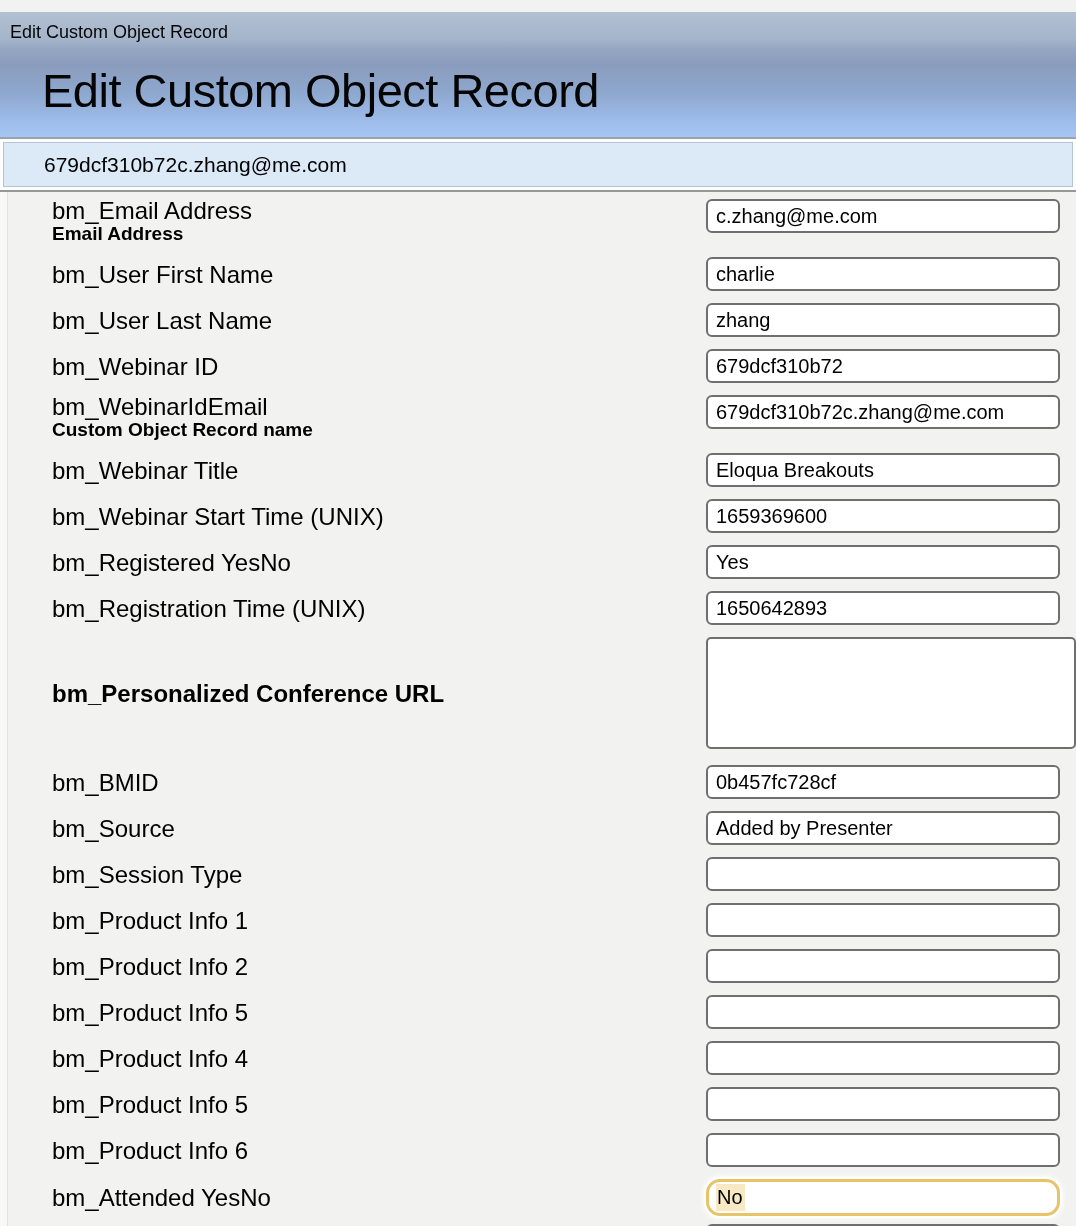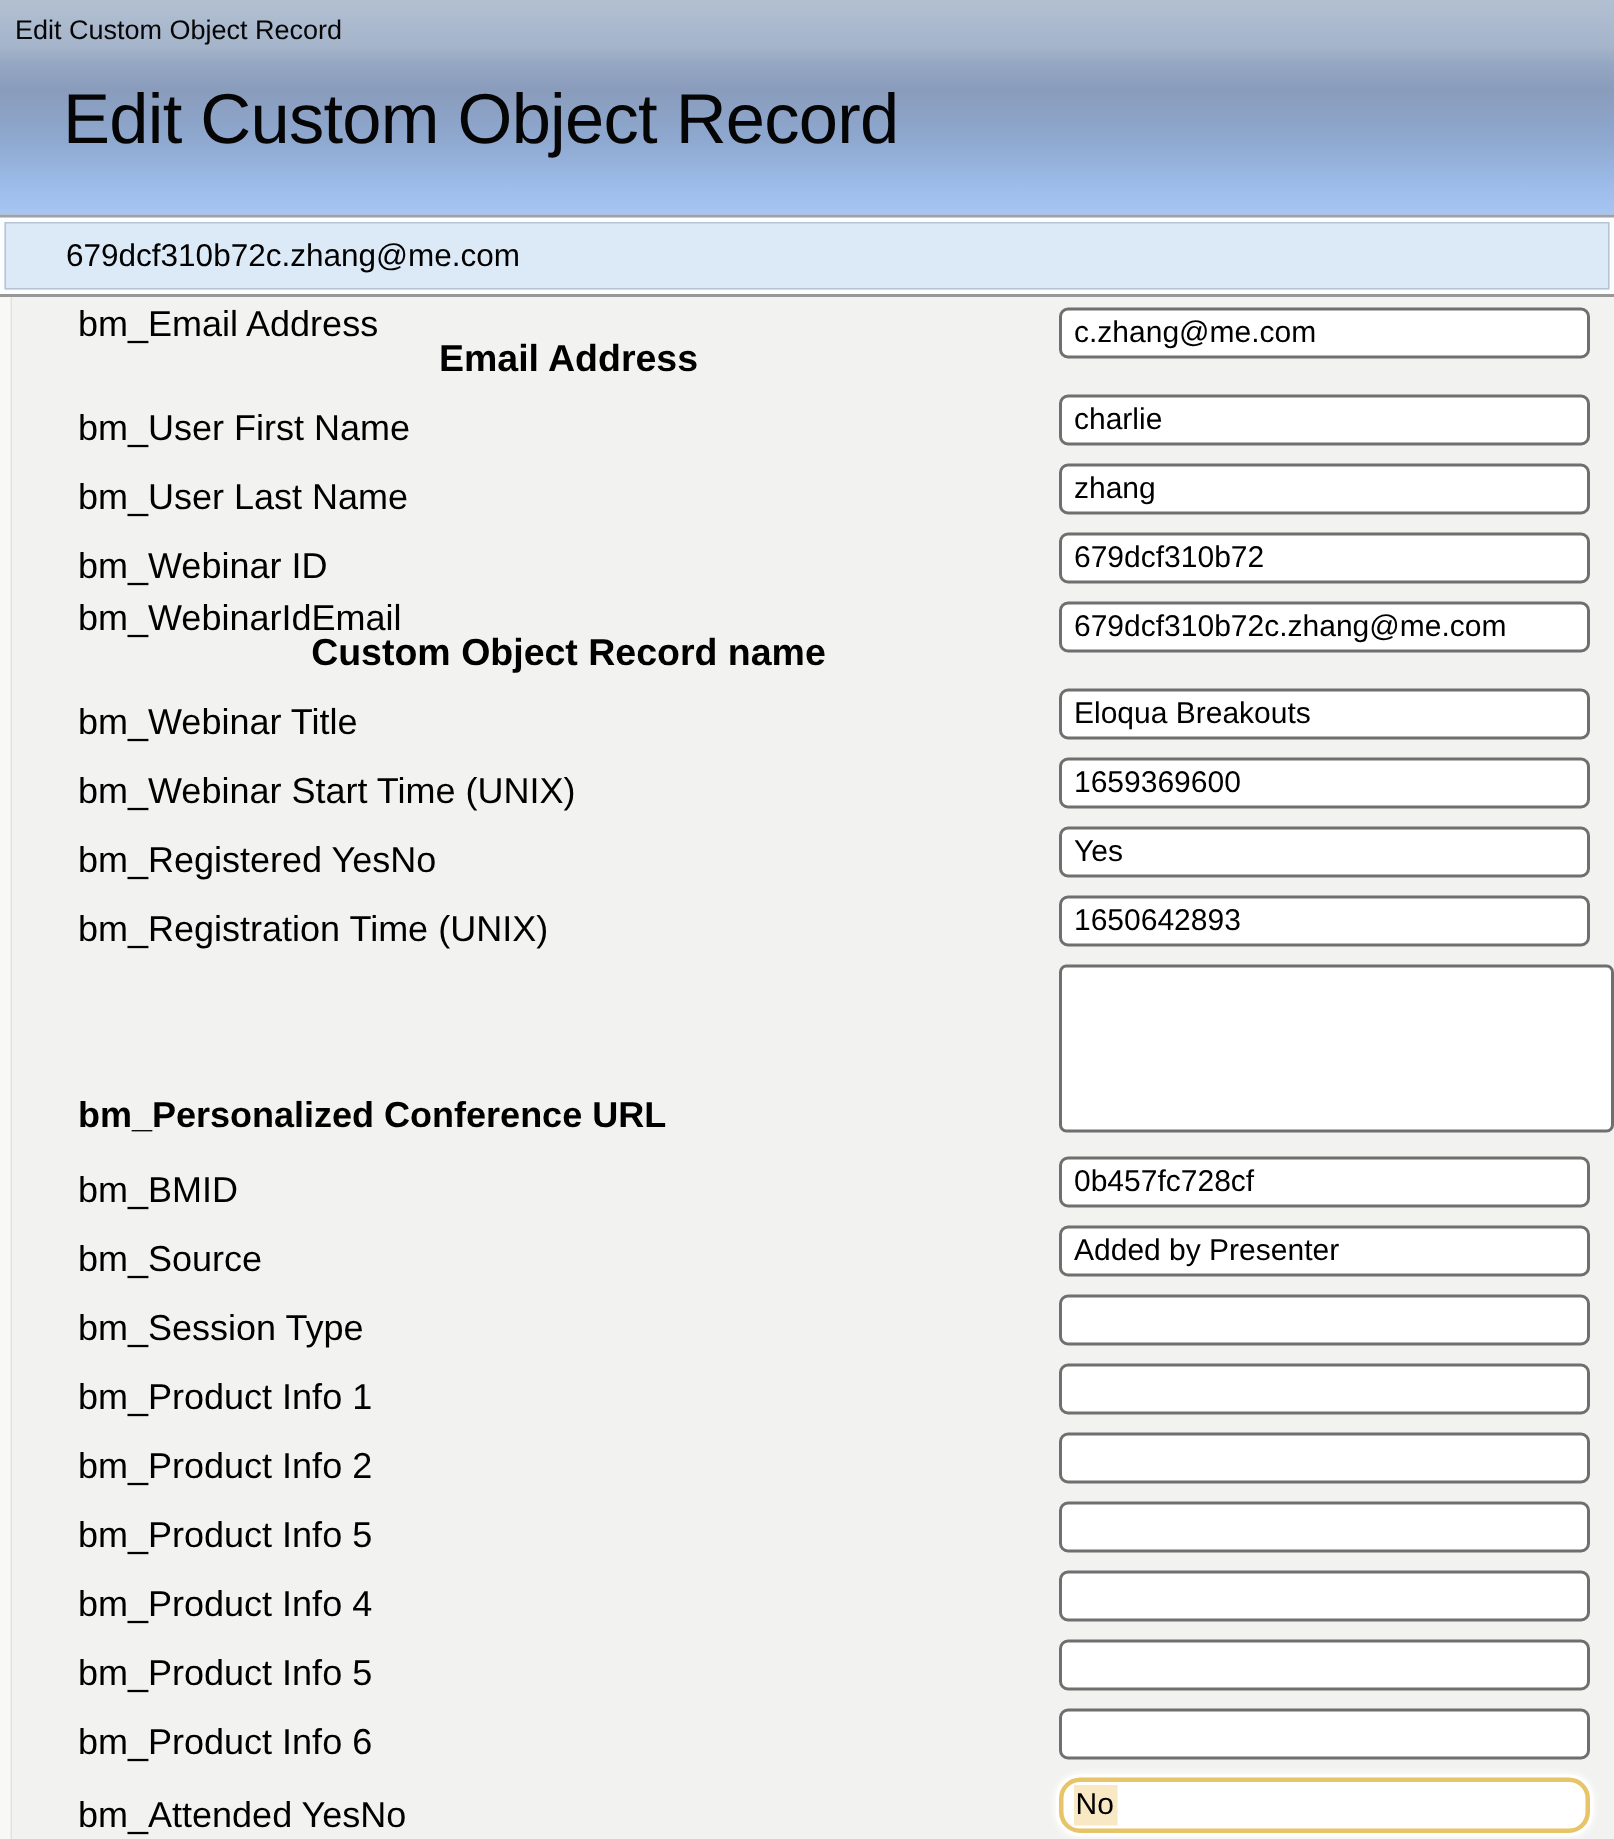--- a/index.html
+++ b/index.html
@@ -16,25 +16,26 @@
   *{box-sizing:border-box;}
   html,body{margin:0;padding:0;}
   body{
     width:1076px;height:1226px;overflow:hidden;
     background:var(--form-bg);
     font-family:"Liberation Sans",sans-serif;
     color:#000;
   }
   
   .header{
-    position:relative;height:145px;
+    position:relative;height:127px;
     background:linear-gradient(180deg,
       #b3c0d2 0%, #a4b4ca 22%, #94a6c2 30%,
       #8a9cbc 42%, #8ea8cf 65%, #9ebdeb 88%, #a6c5f1 100%);
     border-bottom:2px solid #99a3ad;
+    margin-top:12px;
   }
   .small-title{
     position:absolute;top:9px;left:10px;
     font-size:18px;line-height:22px;color:#060606;
   }
   .page-title{
     position:absolute;top:51px;left:42px;
     font-size:47px;line-height:56px;font-weight:400;color:#050505;
     letter-spacing:-0.5px;
   }
@@ -57,30 +58,30 @@
     height:1044px;
     background:var(--form-bg);
     padding-top:7px;
     overflow:hidden;
   }
   .gutter{
     position:absolute;left:0;top:0;bottom:0;width:8px;
     background:#f8f8f7;border-right:1px solid #e2e2e1;
   }
   .row{
-    display:flex;align-items:flex-end;
+    display:flex;align-items:center;
     margin-bottom:12px;padding-left:52px;
     position:relative;
   }
   .row.two-line{align-items:flex-start;}
   .row.textarea-row{margin-bottom:16px;font-weight:bold;}
   .row.focused-row{margin-bottom:8px;}
   .label-col{width:654px;flex:0 0 654px;}
   .field-label{font-size:24px;line-height:23px;}
-  .field-sublabel{font-size:25px;line-height:23px;font-weight:bold;text-align:center;}
+  .field-sublabel{font-size:19px;line-height:23px;font-weight:bold;}
   .input{
     width:354px;height:34px;
     background:#fff;
     border:2px solid var(--input-border);
     border-radius:6px;
     font-size:20px;line-height:30px;
     padding:0 8px;
     white-space:nowrap;overflow:hidden;
   }
   .input.textarea{

